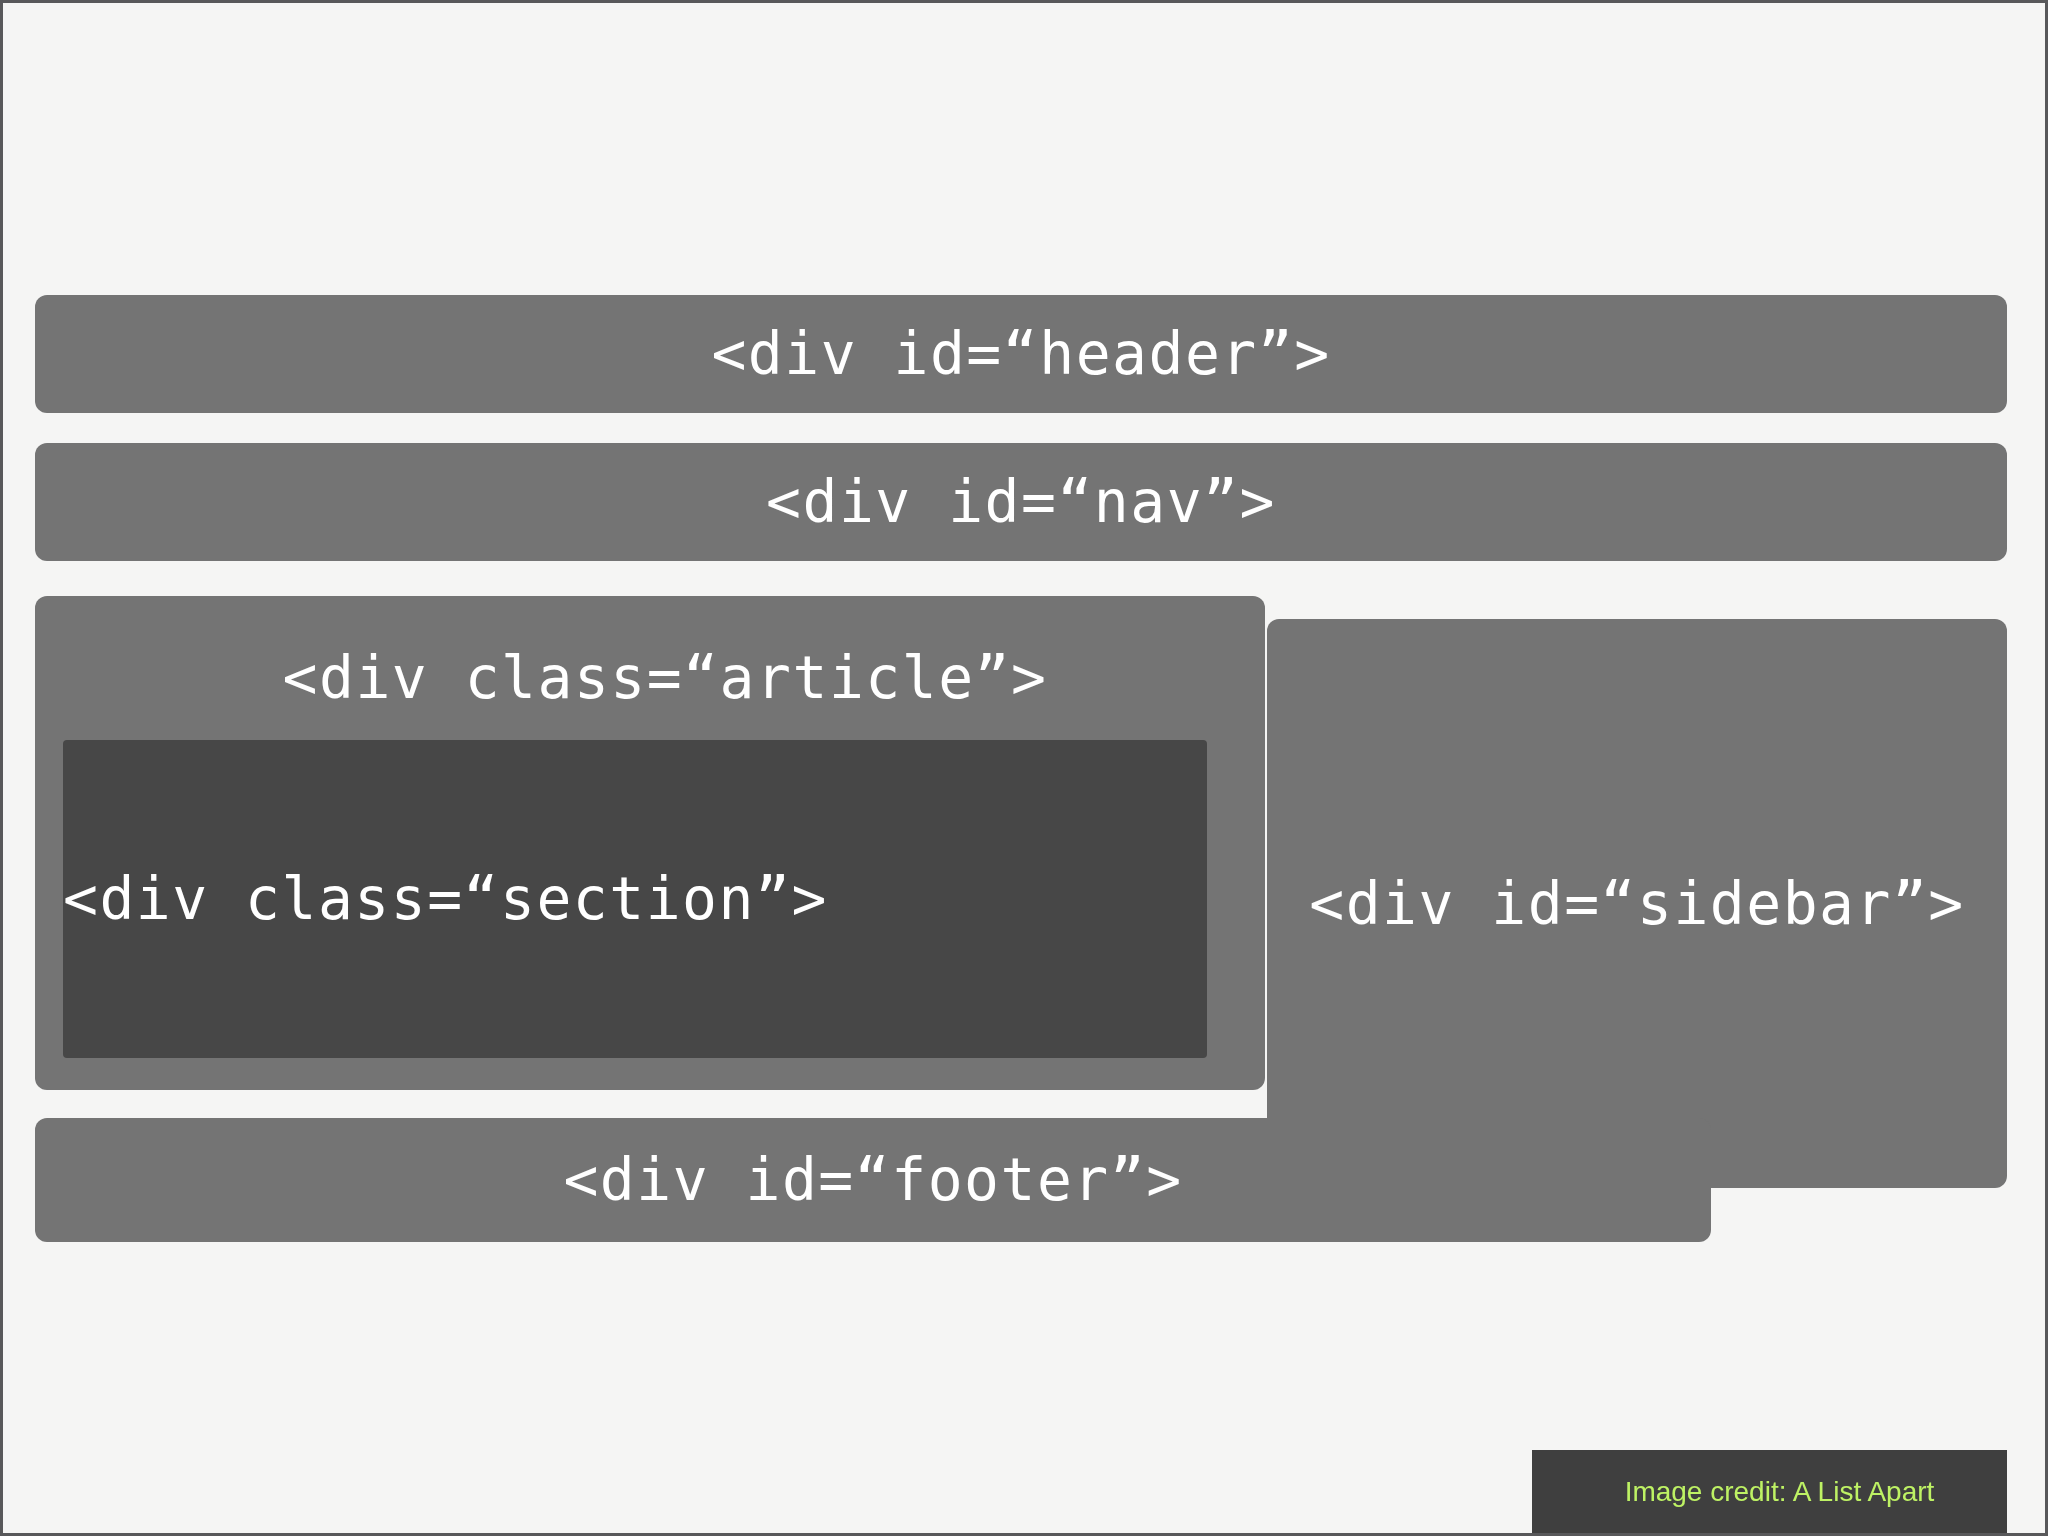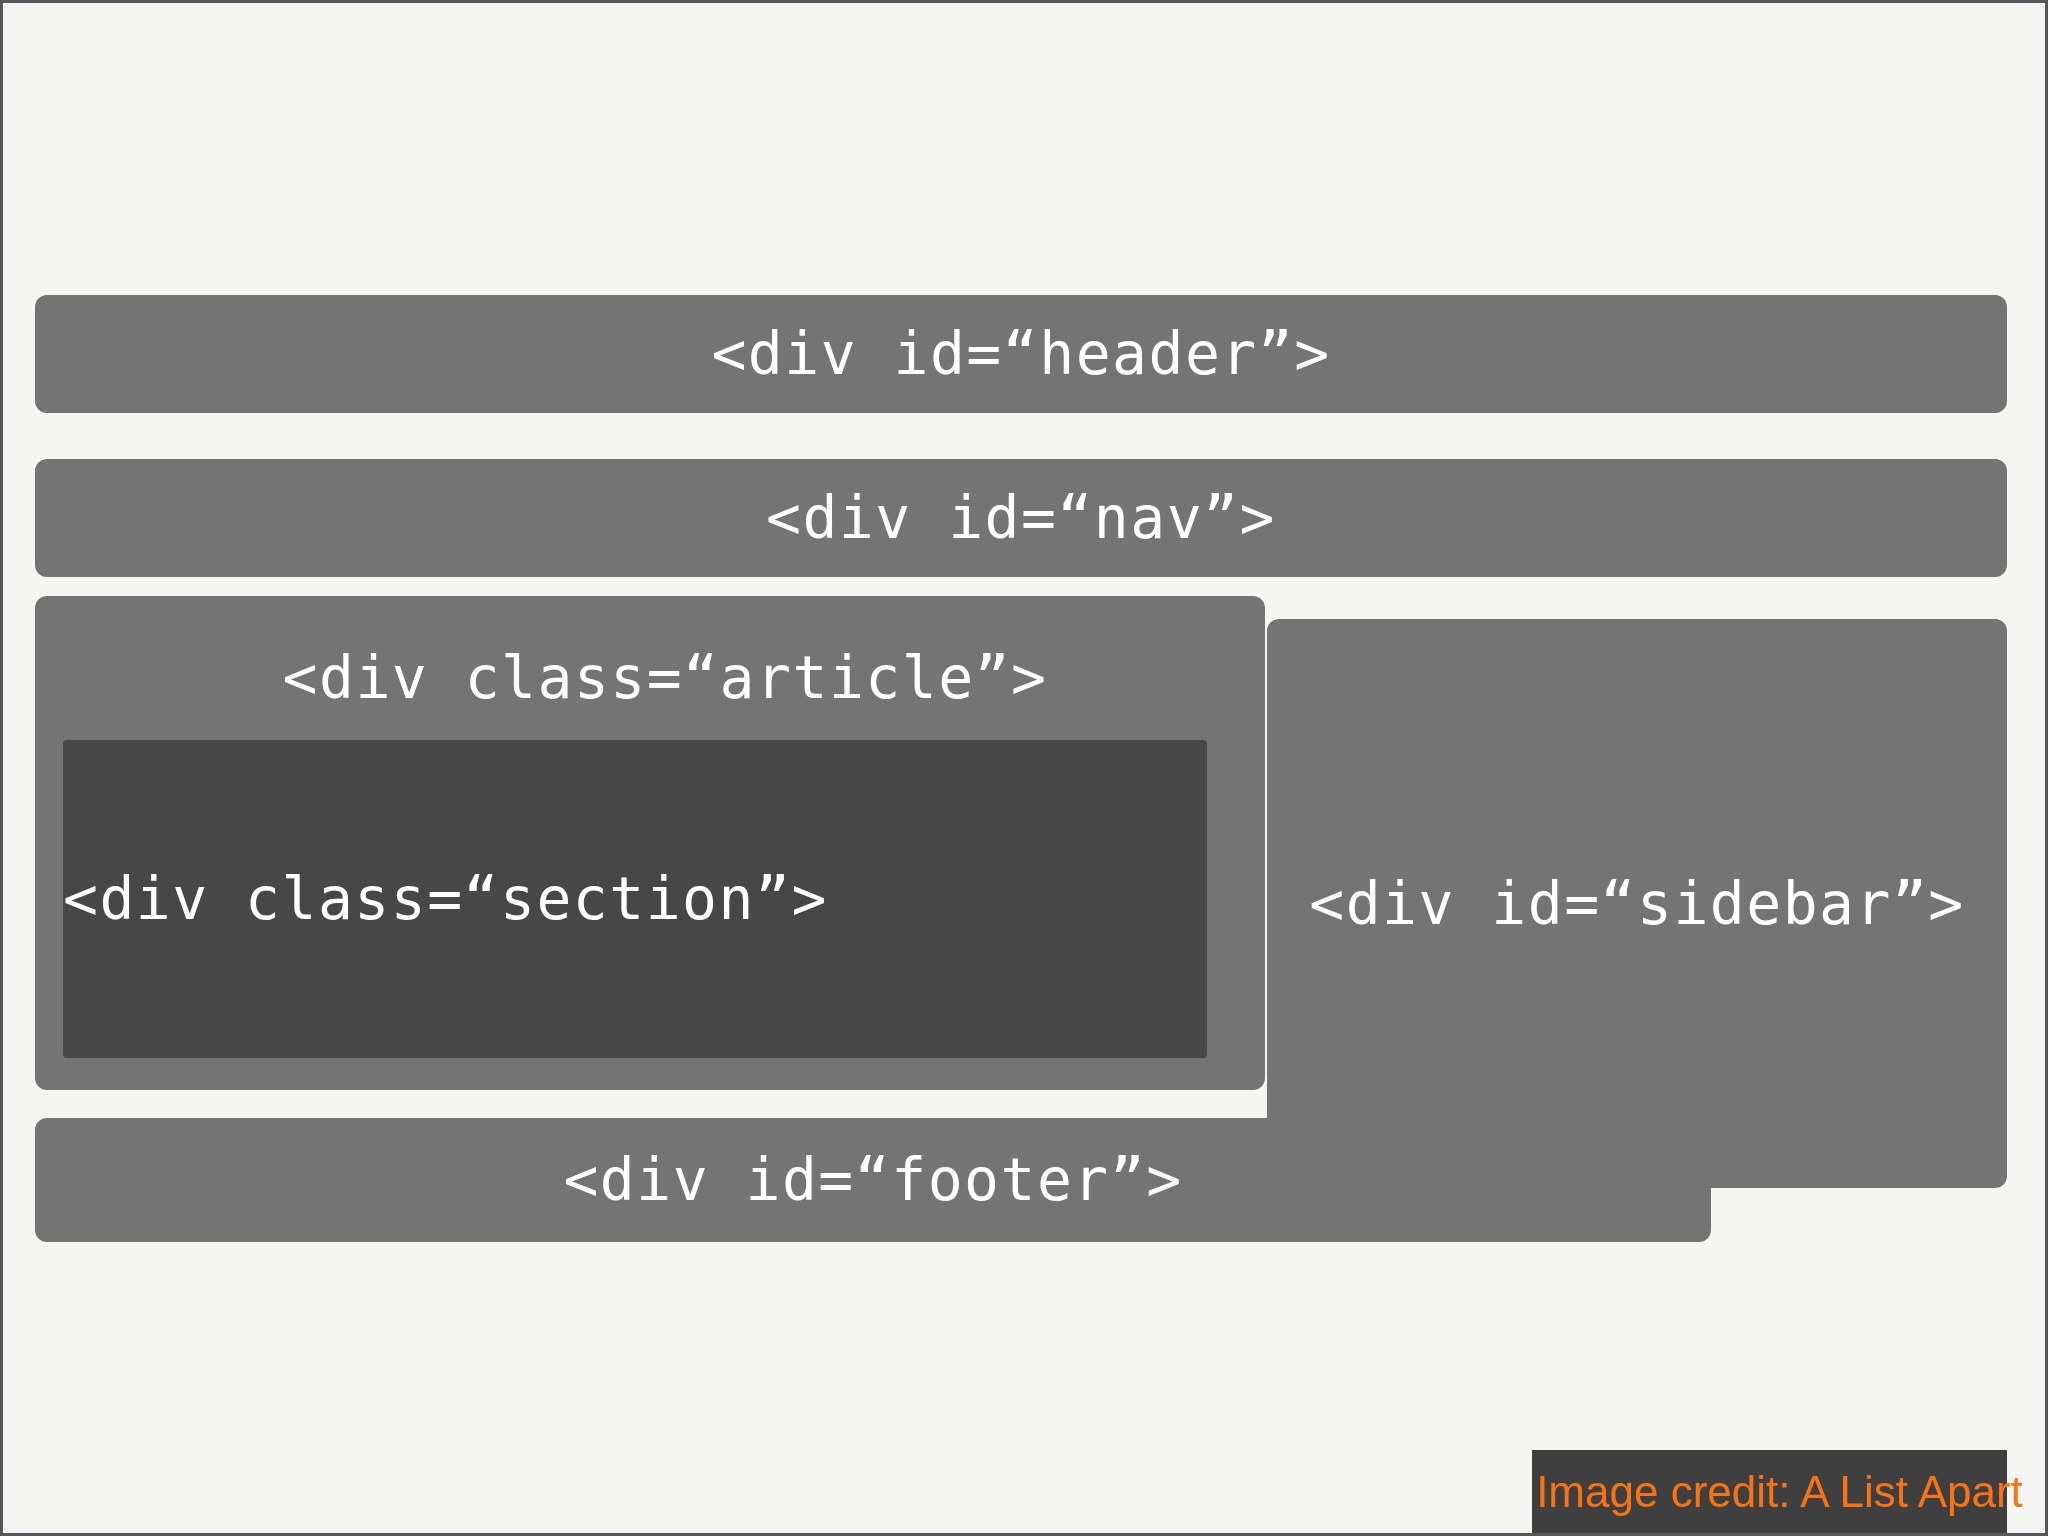--- a/index.html
+++ b/index.html
@@ -26,21 +26,21 @@
     justify-content: center;
   }
   .label {
     color: #ffffff;
     font-family: "DejaVu Sans Mono", monospace;
     font-size: 58px;
     letter-spacing: 1.5px;
     white-space: nowrap;
   }
   .bar-header { left: 32px; top: 292px;  width: 1972px; height: 118px; }
-  .bar-nav    { left: 32px; top: 440px;  width: 1972px; height: 118px; margin-top: 16px; }
+  .bar-nav    { left: 32px; top: 440px;  width: 1972px; height: 118px; }
   .bar-footer { left: 32px; top: 1115px; width: 1676px; height: 124px; }
 
   .box-article {
     left: 32px; top: 593px; width: 1200px; height: 494px;
     display: block;
     padding-left: 30px;
   }
   .article-label {
     display: block;
     text-align: center;
@@ -61,22 +61,22 @@
   .credit-box {
     position: absolute;
     left: 1529px; top: 1447px; width: 475px; height: 83px;
     background: #3f3f3f;
     display: flex;
     align-items: center;
     justify-content: center;
   }
   .credit-text {
     font-family: "Liberation Sans", sans-serif;
-    font-size: 44px;
-    color: #f97316;
+    font-size: 28px;
+    color: #bef264;
     white-space: nowrap;
     margin-left: 20px;
   }
 </style>
 </head>
 <body>
 
 <div class="canvas">
 
   <div class="box bar-header">

